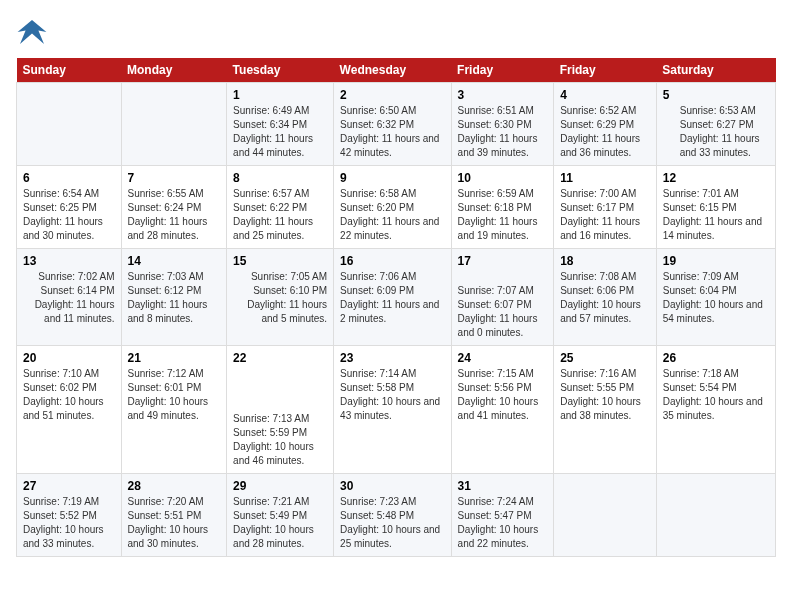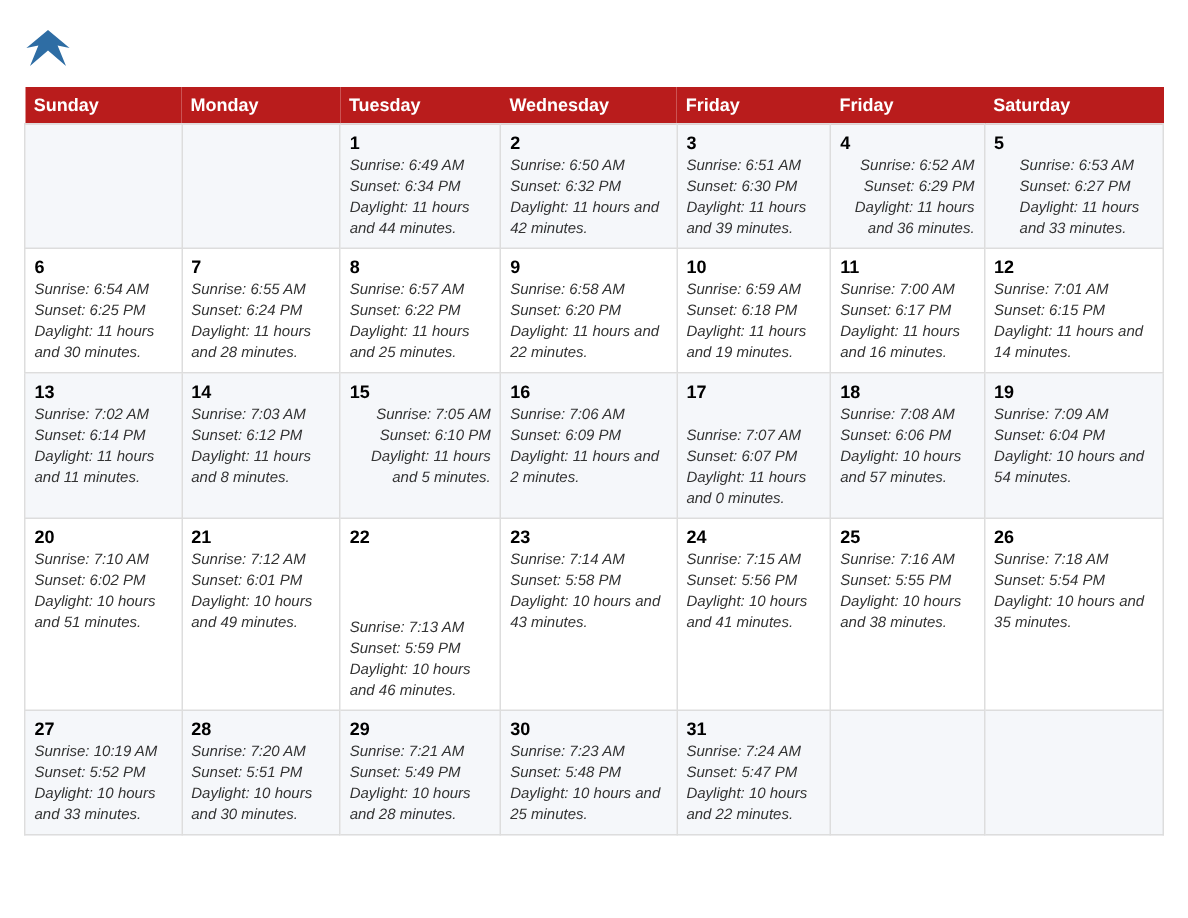--- a/index.html
+++ b/index.html
@@ -75,21 +75,20 @@
     .day-num {
       font-weight: bold;
       font-size: 12px;
       display: block;
       margin-bottom: 2px;
     }
     .day-detail {
       color: #333;
       line-height: 1.4;
       font-size: 10px;
-      font-style: italic;
     }
     .empty-cell {
       background: #f5f7fa;
     }
   </style>
 </head>
 <body>
 
 <div class="header">
   <div class="logo">
@@ -136,21 +135,21 @@
 Daylight: 11 hours and 42 minutes.</div>
         </td>
         <td>
           <span class="day-num">3</span>
           <div class="day-detail" style="white-space: pre-line;">Sunrise: 6:51 AM
 Sunset: 6:30 PM
 Daylight: 11 hours and 39 minutes.</div>
         </td>
         <td>
           <span class="day-num">4</span>
-          <div class="day-detail" style="white-space: pre-line; text-align: right;">Sunrise: 6:52 AM
+          <div class="day-detail" style="white-space: pre-line;">Sunrise: 6:52 AM
 Sunset: 6:29 PM
 Daylight: 11 hours and 36 minutes.</div>
         </td>
         <td>
           <span class="day-num">5</span>
           <div class="day-detail" style="white-space: pre-line; margin-left: 17px;">Sunrise: 6:53 AM
 Sunset: 6:27 PM
 Daylight: 11 hours and 33 minutes.</div>
         </td>
       </tr>
@@ -194,21 +193,21 @@
         <td>
           <span class="day-num">12</span>
           <div class="day-detail" style="white-space: pre-line;">Sunrise: 7:01 AM
 Sunset: 6:15 PM
 Daylight: 11 hours and 14 minutes.</div>
         </td>
       </tr>
       <tr>
         <td>
           <span class="day-num">13</span>
-          <div class="day-detail" style="white-space: pre-line;">Sunrise: 7:02 AM
+          <div class="day-detail" style="white-space: pre-line; text-align: right;">Sunrise: 7:02 AM
 Sunset: 6:14 PM
 Daylight: 11 hours and 11 minutes.</div>
         </td>
         <td>
           <span class="day-num">14</span>
           <div class="day-detail" style="white-space: pre-line;">Sunrise: 7:03 AM
 Sunset: 6:12 PM
 Daylight: 11 hours and 8 minutes.</div>
         </td>
         <td>
@@ -282,21 +281,21 @@
         <td>
           <span class="day-num">26</span>
           <div class="day-detail" style="white-space: pre-line;">Sunrise: 7:18 AM
 Sunset: 5:54 PM
 Daylight: 10 hours and 35 minutes.</div>
         </td>
       </tr>
       <tr>
         <td>
           <span class="day-num">27</span>
-          <div class="day-detail" style="white-space: pre-line;">Sunrise: 10:19 AM
+          <div class="day-detail" style="white-space: pre-line;">Sunrise: 7:19 AM
 Sunset: 5:52 PM
 Daylight: 10 hours and 33 minutes.</div>
         </td>
         <td>
           <span class="day-num">28</span>
           <div class="day-detail" style="white-space: pre-line;">Sunrise: 7:20 AM
 Sunset: 5:51 PM
 Daylight: 10 hours and 30 minutes.</div>
         </td>
         <td>

